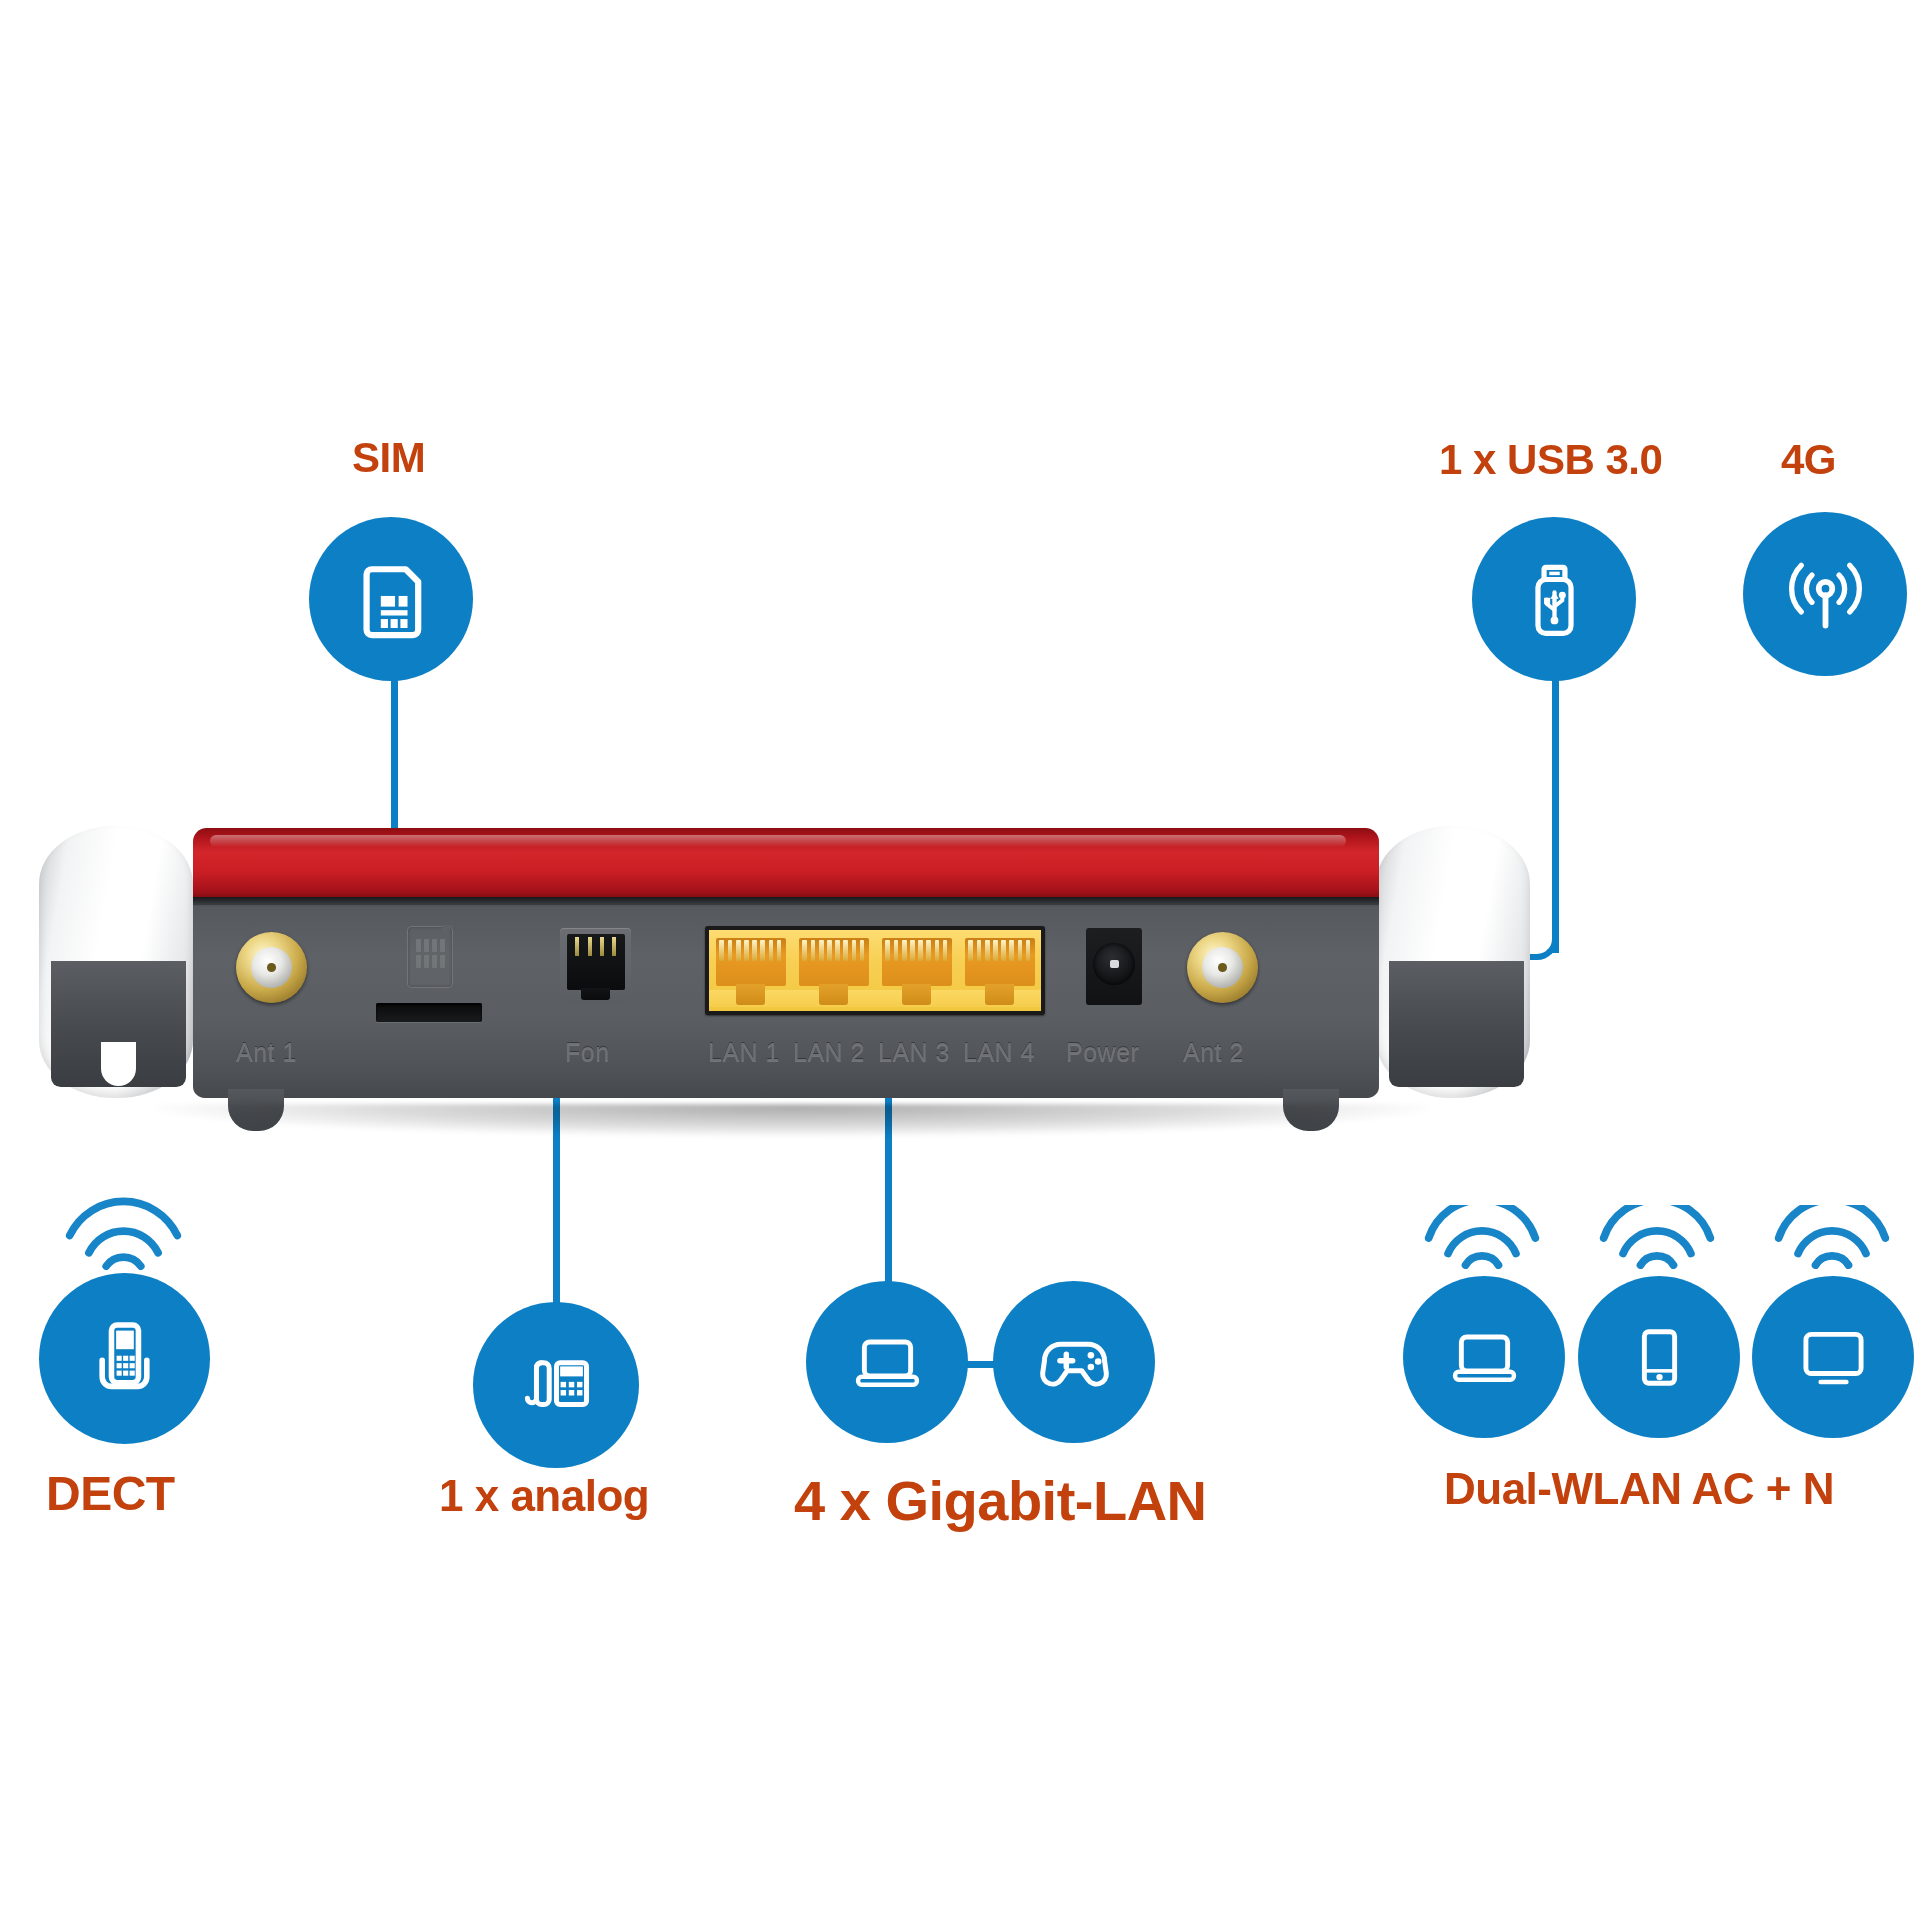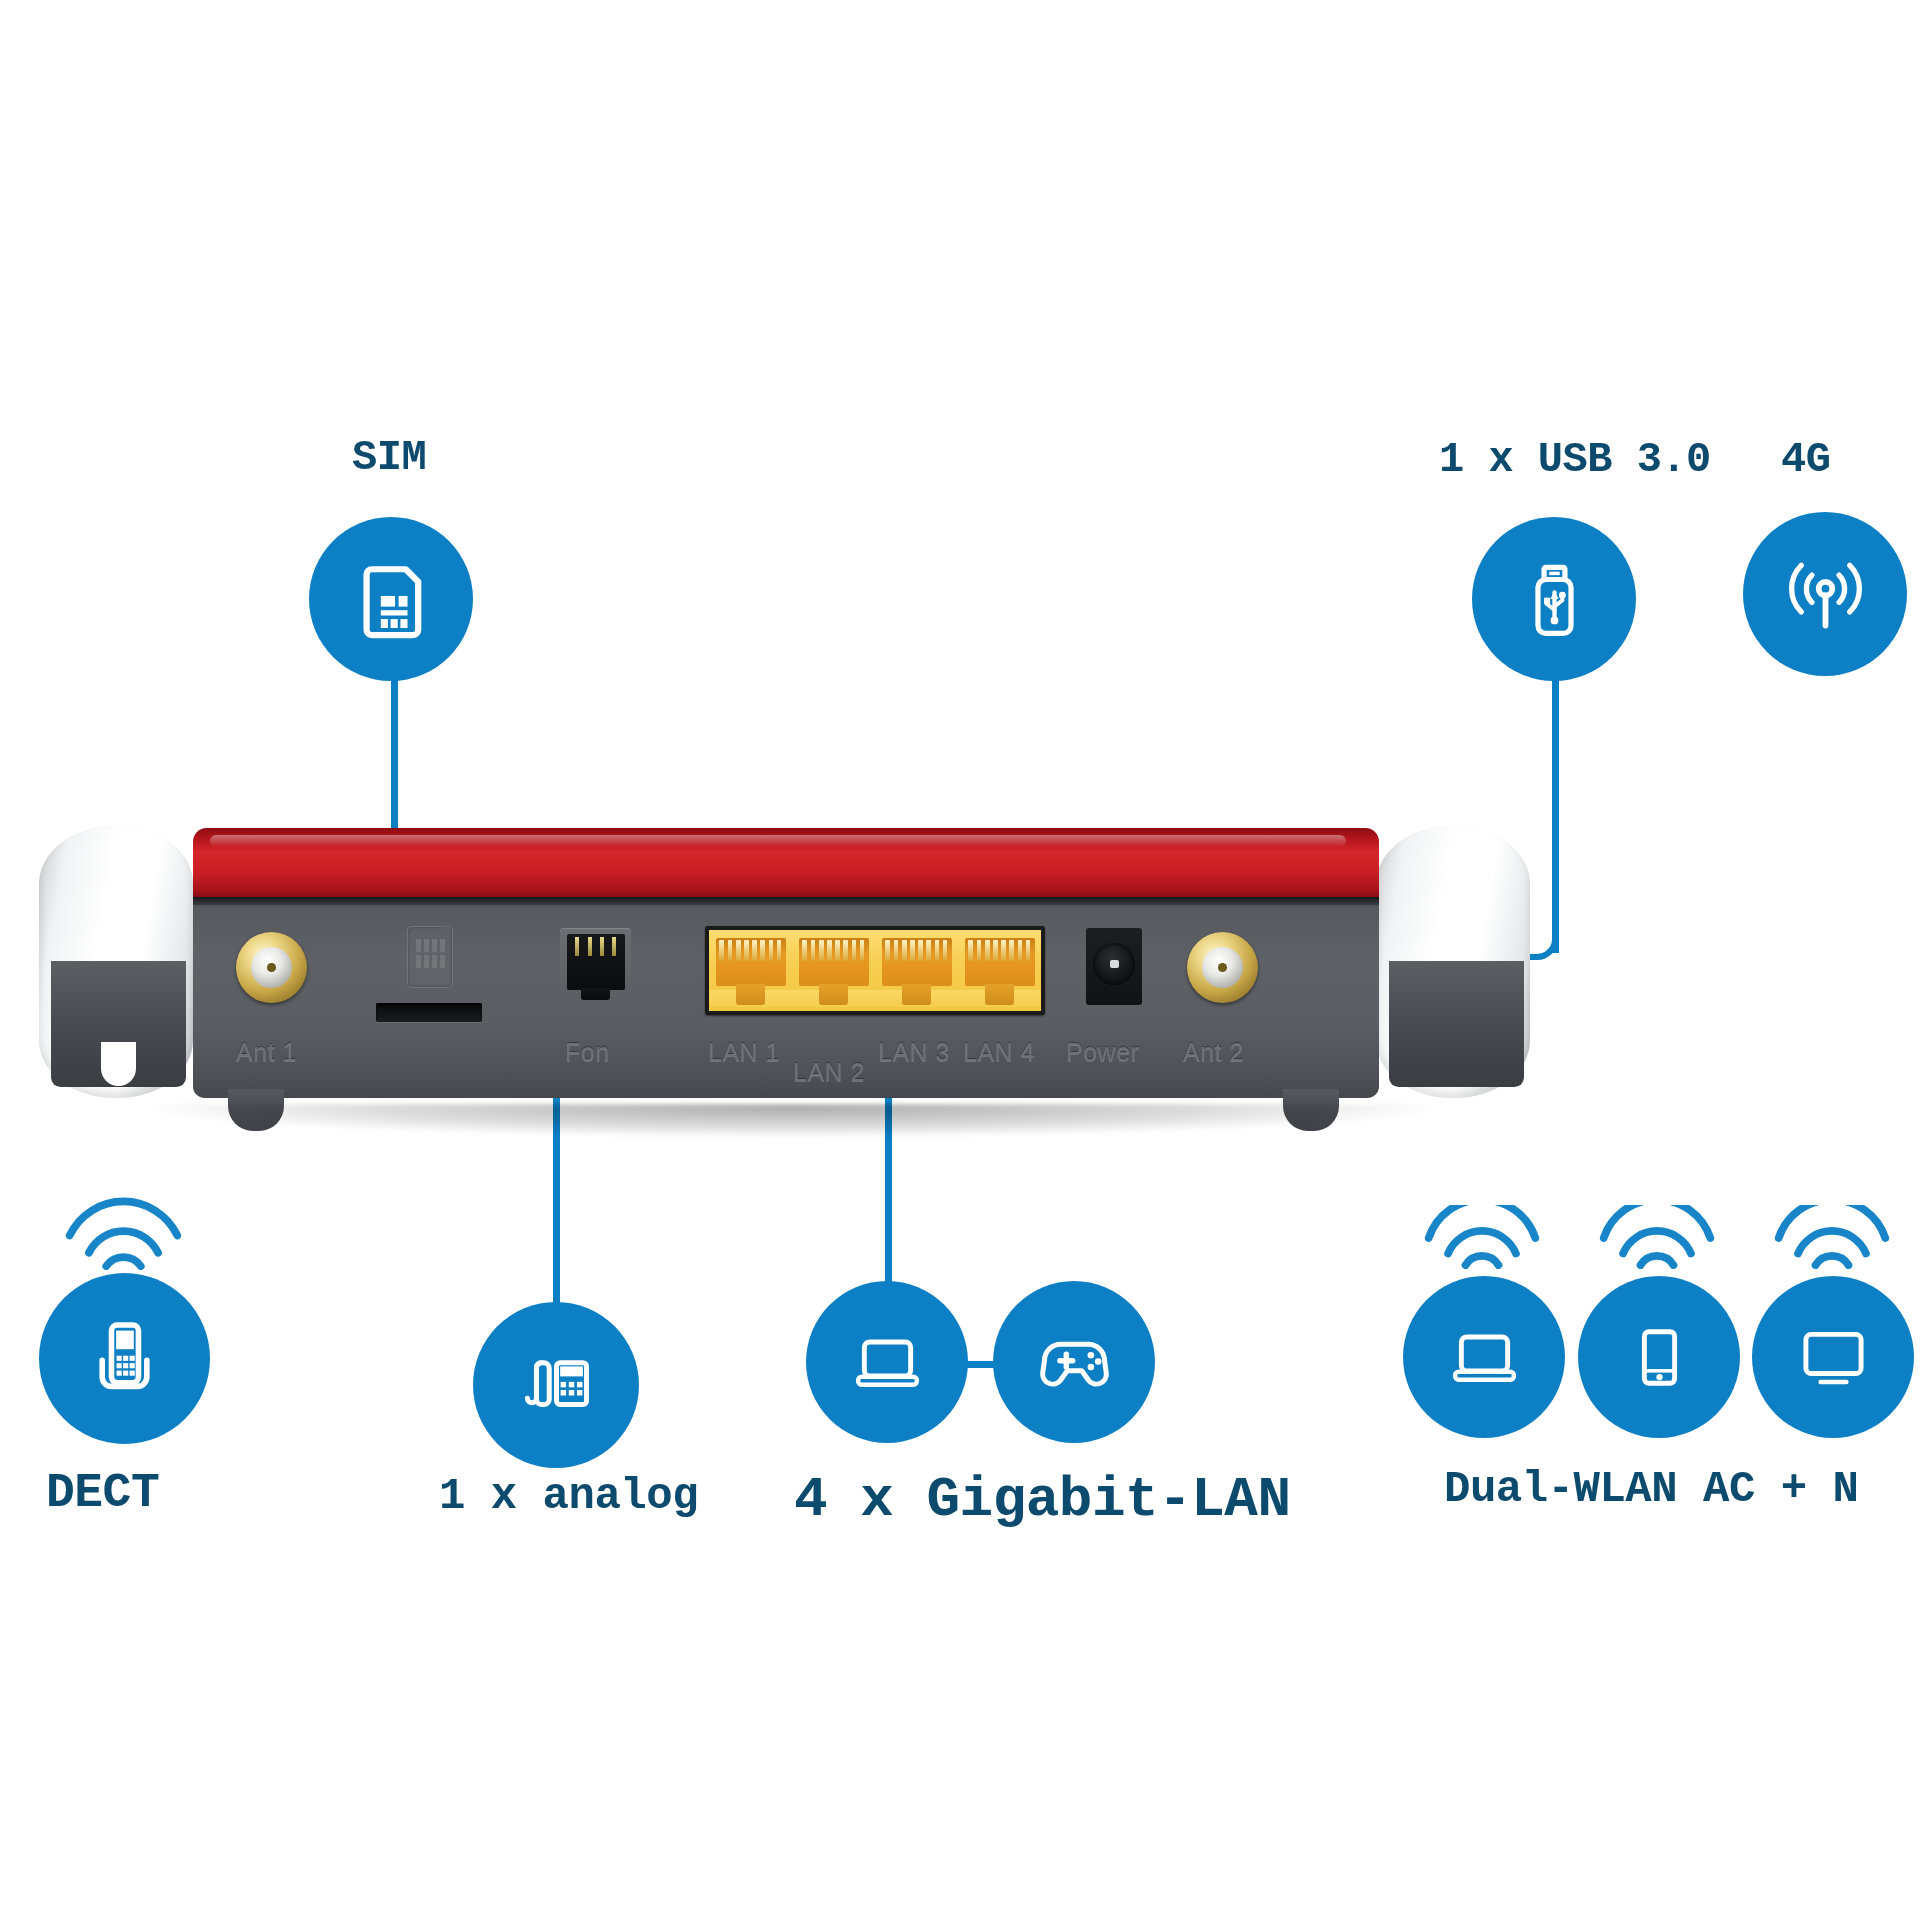--- a/index.html
+++ b/index.html
@@ -13,23 +13,23 @@
   }
   #stage {
     position: relative;
     width: 1931px;
     height: 1931px;
     background: #ffffff;
     overflow: hidden;
   }
   .label {
     position: absolute;
-    color: #0c4a6e;
+    color: #c2410c;
     font-weight: 700;
-    font-family: Liberation Mono, monospace;
+    font-family: Liberation Sans, sans-serif;
     white-space: nowrap;
     letter-spacing: -0.5px;
   }
   .bubble {
     position: absolute;
     border-radius: 50%;
     background: #0d7fc4;
     display: flex;
     align-items: center;
     justify-content: center;
@@ -405,21 +405,21 @@
         <div class="ring"></div>
       </div>
 
       <div class="sma" style="left:994px; top:35px;">
         <div class="sma-pin"></div>
       </div>
 
       <div class="engraved" style="left:43px;  top:141px;">Ant 1</div>
       <div class="engraved" style="left:372px; top:141px;">Fon</div>
       <div class="engraved" style="left:515px; top:141px;">LAN 1</div>
-      <div class="engraved" style="left:600px; top:141px;margin-top:20px;">LAN 2</div>
+      <div class="engraved" style="left:600px; top:141px;">LAN 2</div>
       <div class="engraved" style="left:685px; top:141px;">LAN 3</div>
       <div class="engraved" style="left:770px; top:141px;">LAN 4</div>
       <div class="engraved" style="left:873px; top:141px;">Power</div>
       <div class="engraved" style="left:990px;top:141px;">Ant 2</div>
     </div>
 
     <div class="foot" style="left:189px;"></div>
     <div class="foot" style="left:1244px;"></div>
     <div id="unit-shadow"></div>
   </div>

